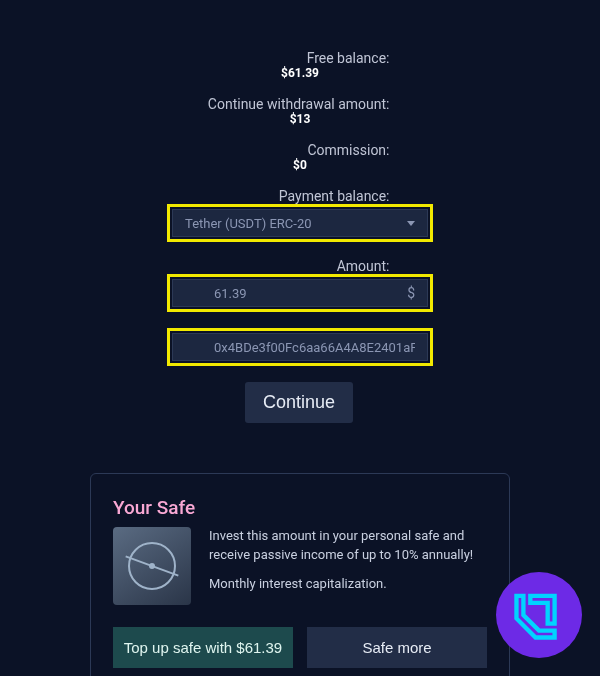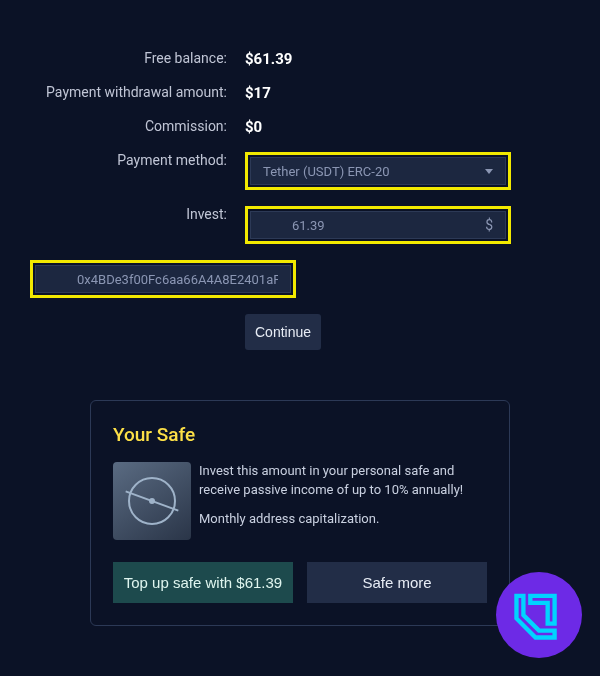--- a/index.html
+++ b/index.html
@@ -10,32 +10,34 @@
       font-family: -apple-system, BlinkMacSystemFont, "Segoe UI", Roboto, sans-serif;
       color: #fff;
       position: relative;
       overflow: hidden;
     }
     .form-section {
       padding: 50px 30px 20px 30px;
     }
     .form-row {
       display: flex;
+      align-items: center;
       margin-bottom: 16px;
+      flex-direction: column;
     }
     .form-label {
       width: 215px;
       text-align: right;
       color: #c0c5d5;
       font-size: 14px;
       padding-right: 18px;
     }
     .form-value {
       font-weight: 700;
-      font-size: 15px;
+      font-size: 12px;
       color: #fff;
     }
     .highlight-wrap {
       border: 3px solid #f2e900;
       padding: 2px;
     }
     .select-box, .input-box {
       background: #1c2740;
       border: 1px solid #2c3956;
       color: #8b96b3;
@@ -75,40 +77,40 @@
       display: flex;
       margin-top: 10px;
     }
     .continue-spacer {
       width: 215px;
     }
     .continue-btn {
       background: #222d47;
       color: #e7ecf5;
       border: none;
-      padding: 10px 10px;
-      font-size: 14px;
+      padding: 10px 18px;
+      font-size: 18px;
       border-radius: 3px;
       cursor: pointer;
     }
     .safe-panel {
       margin: 30px 90px 0 90px;
       border: 1px solid #2c3956;
       border-radius: 6px;
       padding: 22px 22px 22px 22px;
     }
     .safe-title {
       font-size: 19px;
       font-weight: 500;
-      color: #fde047;
-      margin-bottom: 16px;
+      color: #f9a8d4;
+      margin-bottom: 8px;
     }
     .safe-body {
       display: flex;
-      gap: 8px;
+      gap: 18px;
       margin-bottom: 22px;
     }
     .safe-icon {
       width: 78px;
       height: 78px;
       flex-shrink: 0;
       background: linear-gradient(145deg, #5a6b82, #2a3548);
       border-radius: 4px;
       position: relative;
       display:flex;
@@ -177,41 +179,41 @@
 <body>
 
 <div class="form-section">
 
   <div class="form-row">
     <div class="form-label">Free balance:</div>
     <div class="form-value">$61.39</div>
   </div>
 
   <div class="form-row">
-    <div class="form-label">Payment withdrawal amount:</div>
-    <div class="form-value">$17</div>
+    <div class="form-label">Continue withdrawal amount:</div>
+    <div class="form-value">$13</div>
   </div>
 
   <div class="form-row">
     <div class="form-label">Commission:</div>
     <div class="form-value">$0</div>
   </div>
 
   <div class="form-row">
-    <div class="form-label">Payment method:</div>
+    <div class="form-label">Payment balance:</div>
     <div class="highlight-wrap">
       <div class="select-box">
         <span>Tether (USDT) ERC-20</span>
         <span class="chevron"></span>
       </div>
     </div>
   </div>
 
   <div class="form-row">
-    <div class="form-label">Invest:</div>
+    <div class="form-label">Amount:</div>
     <div class="highlight-wrap">
       <div class="input-box">
         <span class="input-text">61.39</span>
         <span class="currency">$</span>
       </div>
     </div>
   </div>
 
   <div class="form-row">
     <div class="highlight-wrap">
@@ -229,21 +231,21 @@
 </div>
 
 <div class="safe-panel">
   <div class="safe-title">Your Safe</div>
   <div class="safe-body">
     <div class="safe-icon">
       <span class="safe-dot"></span>
     </div>
     <div class="safe-texts">
       <p>Invest this amount in your personal safe and receive passive income of up to 10% annually!</p>
-      <p>Monthly address capitalization.</p>
+      <p>Monthly interest capitalization.</p>
     </div>
   </div>
   <div class="safe-buttons">
     <button class="safe-btn primary">Top up safe with $61.39</button>
     <button class="safe-btn">Safe more</button>
   </div>
 </div>
 
 <div class="logo-badge">
   <svg viewBox="0 0 60 60">

